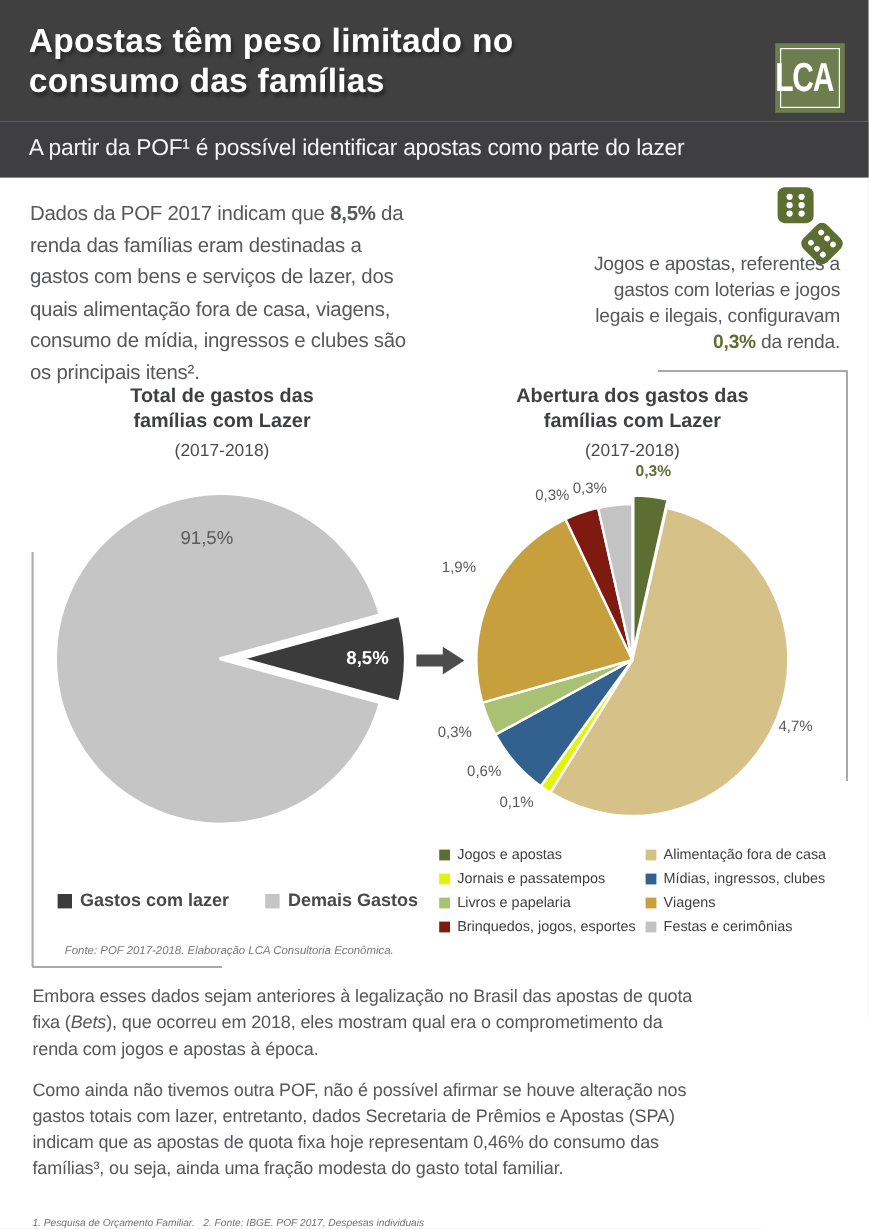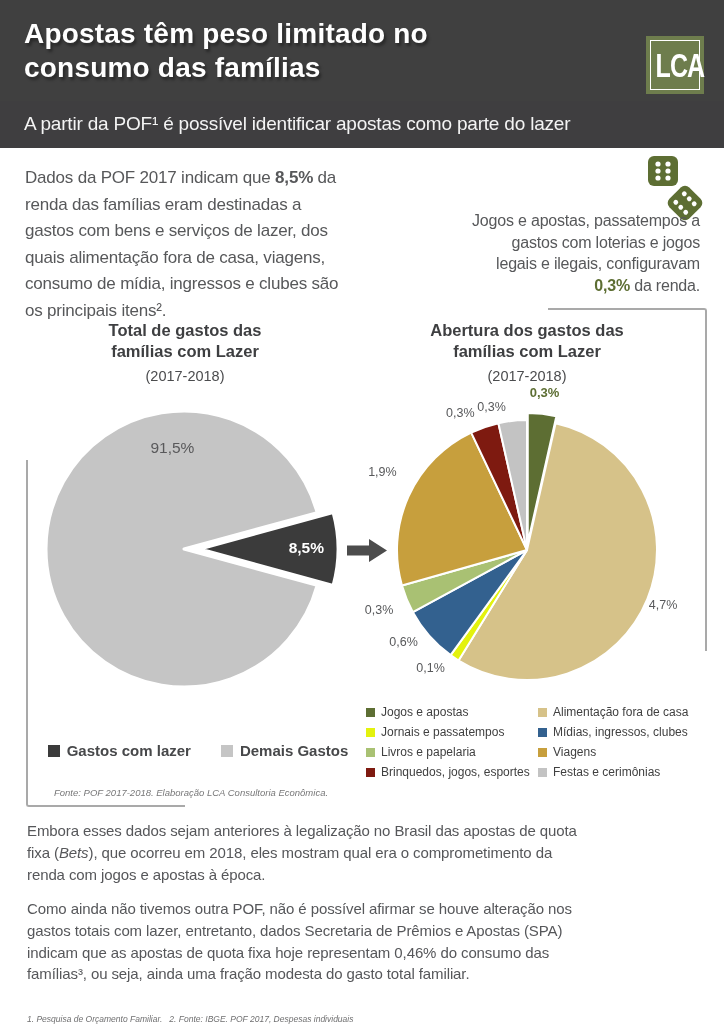--- a/index.html
+++ b/index.html
@@ -8,21 +8,21 @@
   svg{overflow:visible;}
 
   
   .header{position:absolute;left:0;top:0;width:724px;height:101px;background:#404040;}
   .subbar{position:absolute;left:0;top:101px;width:724px;height:47px;background:#3f3e40;padding-left:31px;}
   .title{position:absolute;left:24px;top:17px;color:#ffffff;font-size:28px;line-height:34px;
          font-weight:700;letter-spacing:.2px;text-shadow:2px 3px 3px rgba(0,0,0,.38);}
   .subtitle{position:absolute;left:24px;top:0;height:47px;line-height:45px;color:#f4f4f4;
             font-size:19px;letter-spacing:-.2px;}
   .logo{position:absolute;left:646px;top:36px;width:58px;height:58px;background:#6e7d4d;
-        display:flex;align-items:center;justify-content:flex-end;}
+        display:flex;align-items:center;justify-content:flex-start;}
   .logo-frame{position:absolute;inset:4px;border:1.5px solid #ffffff;}
   .logo-text{color:#ffffff;font-weight:700;font-size:25px;letter-spacing:-1px;
              transform:scaleY(1.35);}
 
   
   .intro-left{position:absolute;left:25px;top:165px;width:400px;font-size:17px;
               line-height:26.5px;color:#57585a;letter-spacing:-.2px;}
   .intro-right{position:absolute;left:424px;top:210px;width:276px;text-align:right;
                font-size:16px;line-height:21.5px;color:#57585a;letter-spacing:-.2px;}
   .dice{position:absolute;left:632px;top:156px;}
@@ -105,21 +105,21 @@
         <circle cx="-7" cy="-6" r="2.4"></circle>
           <circle cx="0" cy="-6" r="2.4"></circle>
           <circle cx="7" cy="-6" r="2.4"></circle>
         <circle cx="-7" cy="6" r="2.4"></circle>
           <circle cx="0" cy="6" r="2.4"></circle>
           <circle cx="7" cy="6" r="2.4"></circle>
       </g>
     </g>
   </svg>
 
-  <div class="intro-right"><span>Jogos e apostas, passatempos a</span><br><span>gastos com loterias e jogos</span><br><span>legais e ilegais, configuravam</span><br><span style="font-weight: 700; color: rgb(93, 110, 51);">0,3%</span><span> da renda.</span></div>
+  <div class="intro-right"><span>Jogos e apostas, referentes a</span><br><span>gastos com loterias e jogos</span><br><span>legais e ilegais, configuravam</span><br><span style="font-weight: 700; color: rgb(93, 110, 51);">0,3%</span><span> da renda.</span></div>
 
   <div class="frame-right"></div>
   <div class="frame-left"></div>
 
   <div class="chart-title ct-left">
     <div class="t">Total de gastos das</div>
     <div class="t">famílias com Lazer</div>
     <div class="s">(2017-2018)</div>
   </div>
   <div class="chart-title ct-right">

